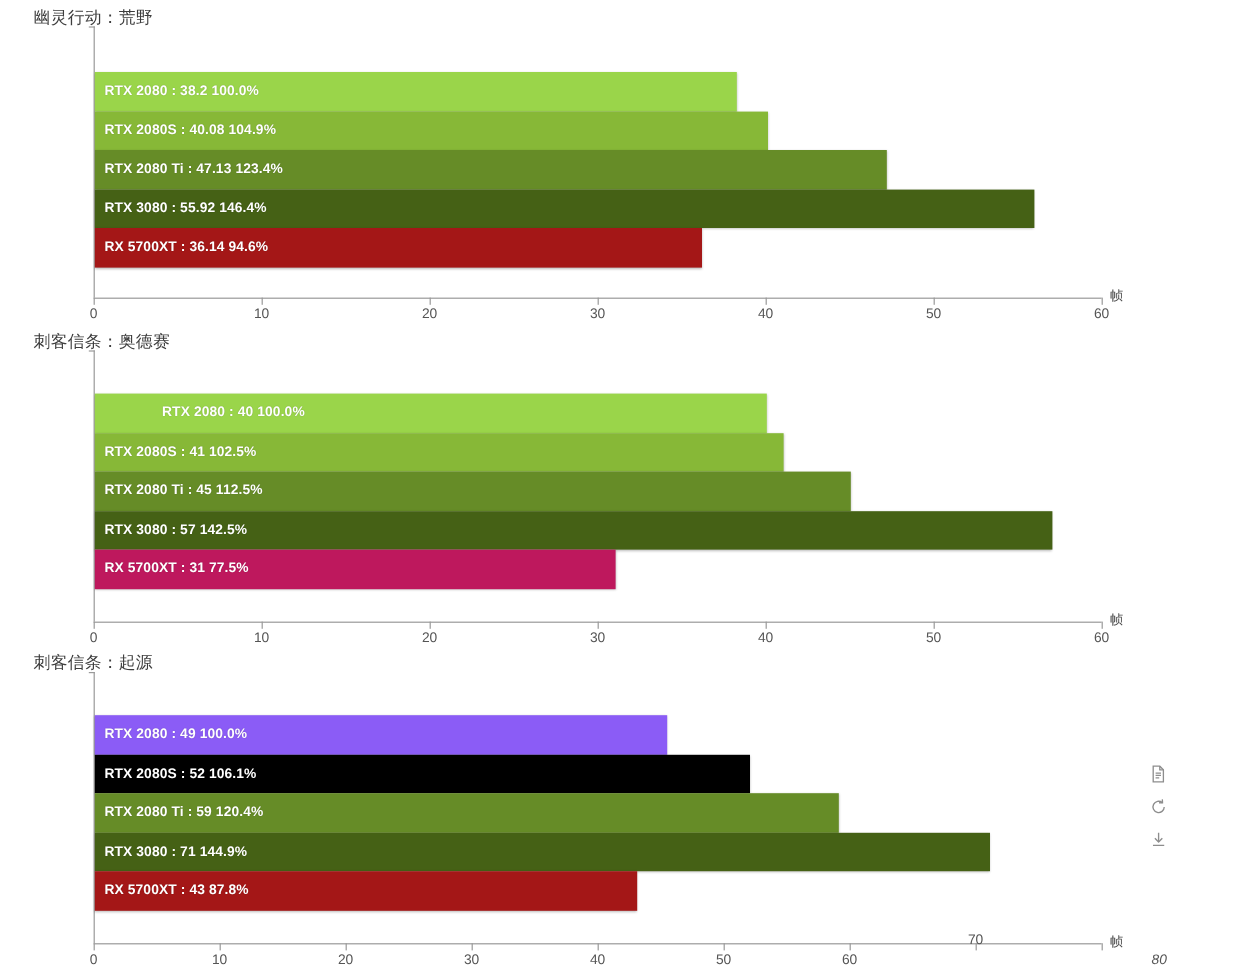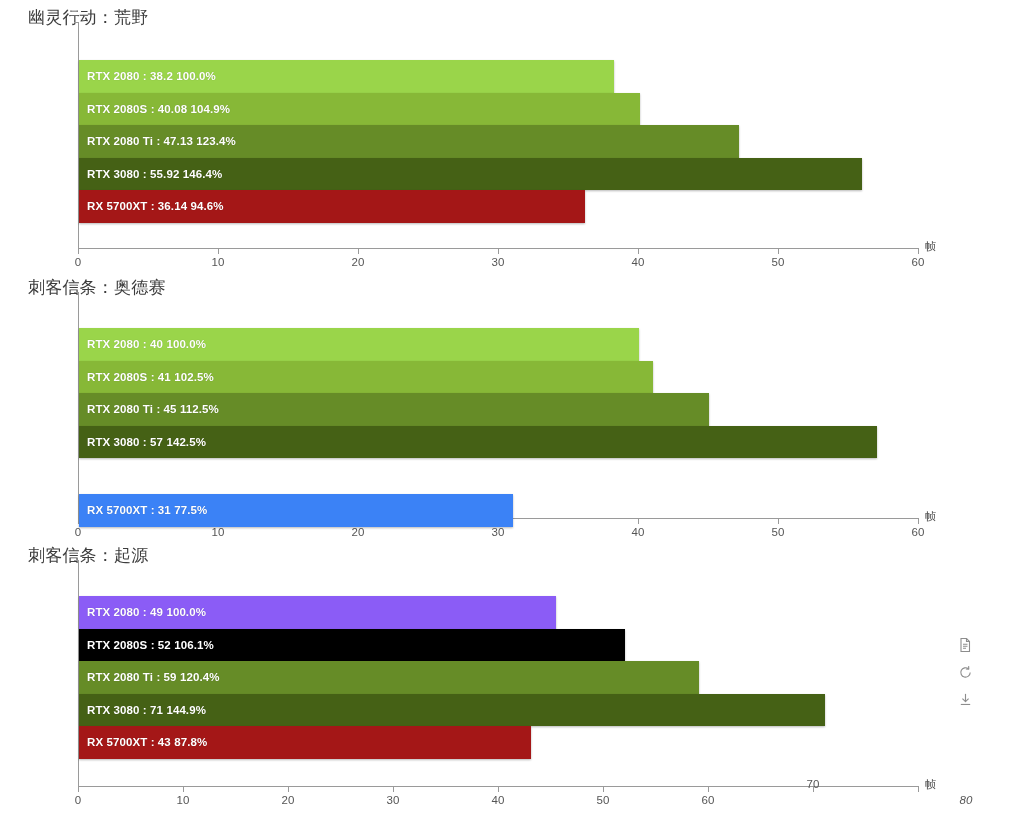--- a/index.html
+++ b/index.html
@@ -27,21 +27,21 @@
   .chart {
     position: absolute;
     left: 0;
     width: 1029px;
   }
 
   .chart-title {
     position: absolute;
     left: 28px;
     top: 0px;
-    font-size: 17px;
+    font-size: 14px;
     color: #3d3d3d;
     white-space: nowrap;
     letter-spacing: 0.2px;
   }
 
   
   .y-axis {
     position: absolute;
     left: 0;
     top: 0;
@@ -181,33 +181,33 @@
         <div class="tick-label" style="left: 358px; top: 250px;">20</div>
         <div class="tick" style="left: 498px; top: 242px;"></div>
         <div class="tick-label" style="left: 498px; top: 250px;">30</div>
         <div class="tick" style="left: 638px; top: 242px;"></div>
         <div class="tick-label" style="left: 638px; top: 250px;">40</div>
         <div class="tick" style="left: 778px; top: 242px;"></div>
         <div class="tick-label" style="left: 778px; top: 250px;">50</div>
         <div class="tick" style="left: 918px; top: 242px;"></div>
         <div class="tick-label" style="left: 918px; top: 250px;">60</div>
         <div class="unit-label" style="left: 925px; top: 233px;">帧</div>
-        <div class="bar" style="left: 79px; top: 52px; width: 560px; height: 32.5px; background: rgb(154, 213, 74);">
+        <div class="bar" style="left: 79px; top: 52px; width: 560px; height: 32.5px; background: rgb(154, 213, 74); padding-left: 48px;">
           <span class="bar-label">RTX 2080 : 40  100.0%</span>
         </div>
         <div class="bar" style="left: 79px; top: 84.5px; width: 574px; height: 32.5px; background: rgb(135, 184, 55);">
           <span class="bar-label">RTX 2080S : 41  102.5%</span>
         </div>
         <div class="bar" style="left: 79px; top: 117px; width: 630px; height: 32.5px; background: rgb(102, 140, 39);">
           <span class="bar-label">RTX 2080 Ti : 45  112.5%</span>
         </div>
         <div class="bar" style="left: 79px; top: 149.5px; width: 798px; height: 32.5px; background: rgb(69, 97, 21);">
           <span class="bar-label">RTX 3080 : 57  142.5%</span>
         </div>
-        <div class="bar" style="left: 79px; top: 182px; width: 434px; height: 32.5px; background: #3b82f6; margin-top: 36px;">
+        <div class="bar" style="left: 79px; top: 182px; width: 434px; height: 32.5px; background: #be185d;">
           <span class="bar-label">RX 5700XT : 31  77.5%</span>
         </div>
       </div>
       <div class="chart" style="top: 544px;">
         <div class="chart-title">刺客信条：起源</div>
         <div class="y-axis" style="left: 78px; top: 16px; height: 226px;"></div>
         <div class="y-axis-cap" style="left: 74px; top: 16px;"></div>
         <div class="x-axis" style="left: 78px; top: 242px; width: 840px;"></div>
         <div class="tick" style="left: 78px; top: 242px;"></div>
         <div class="tick-label" style="left: 78px; top: 250px;">0</div>

